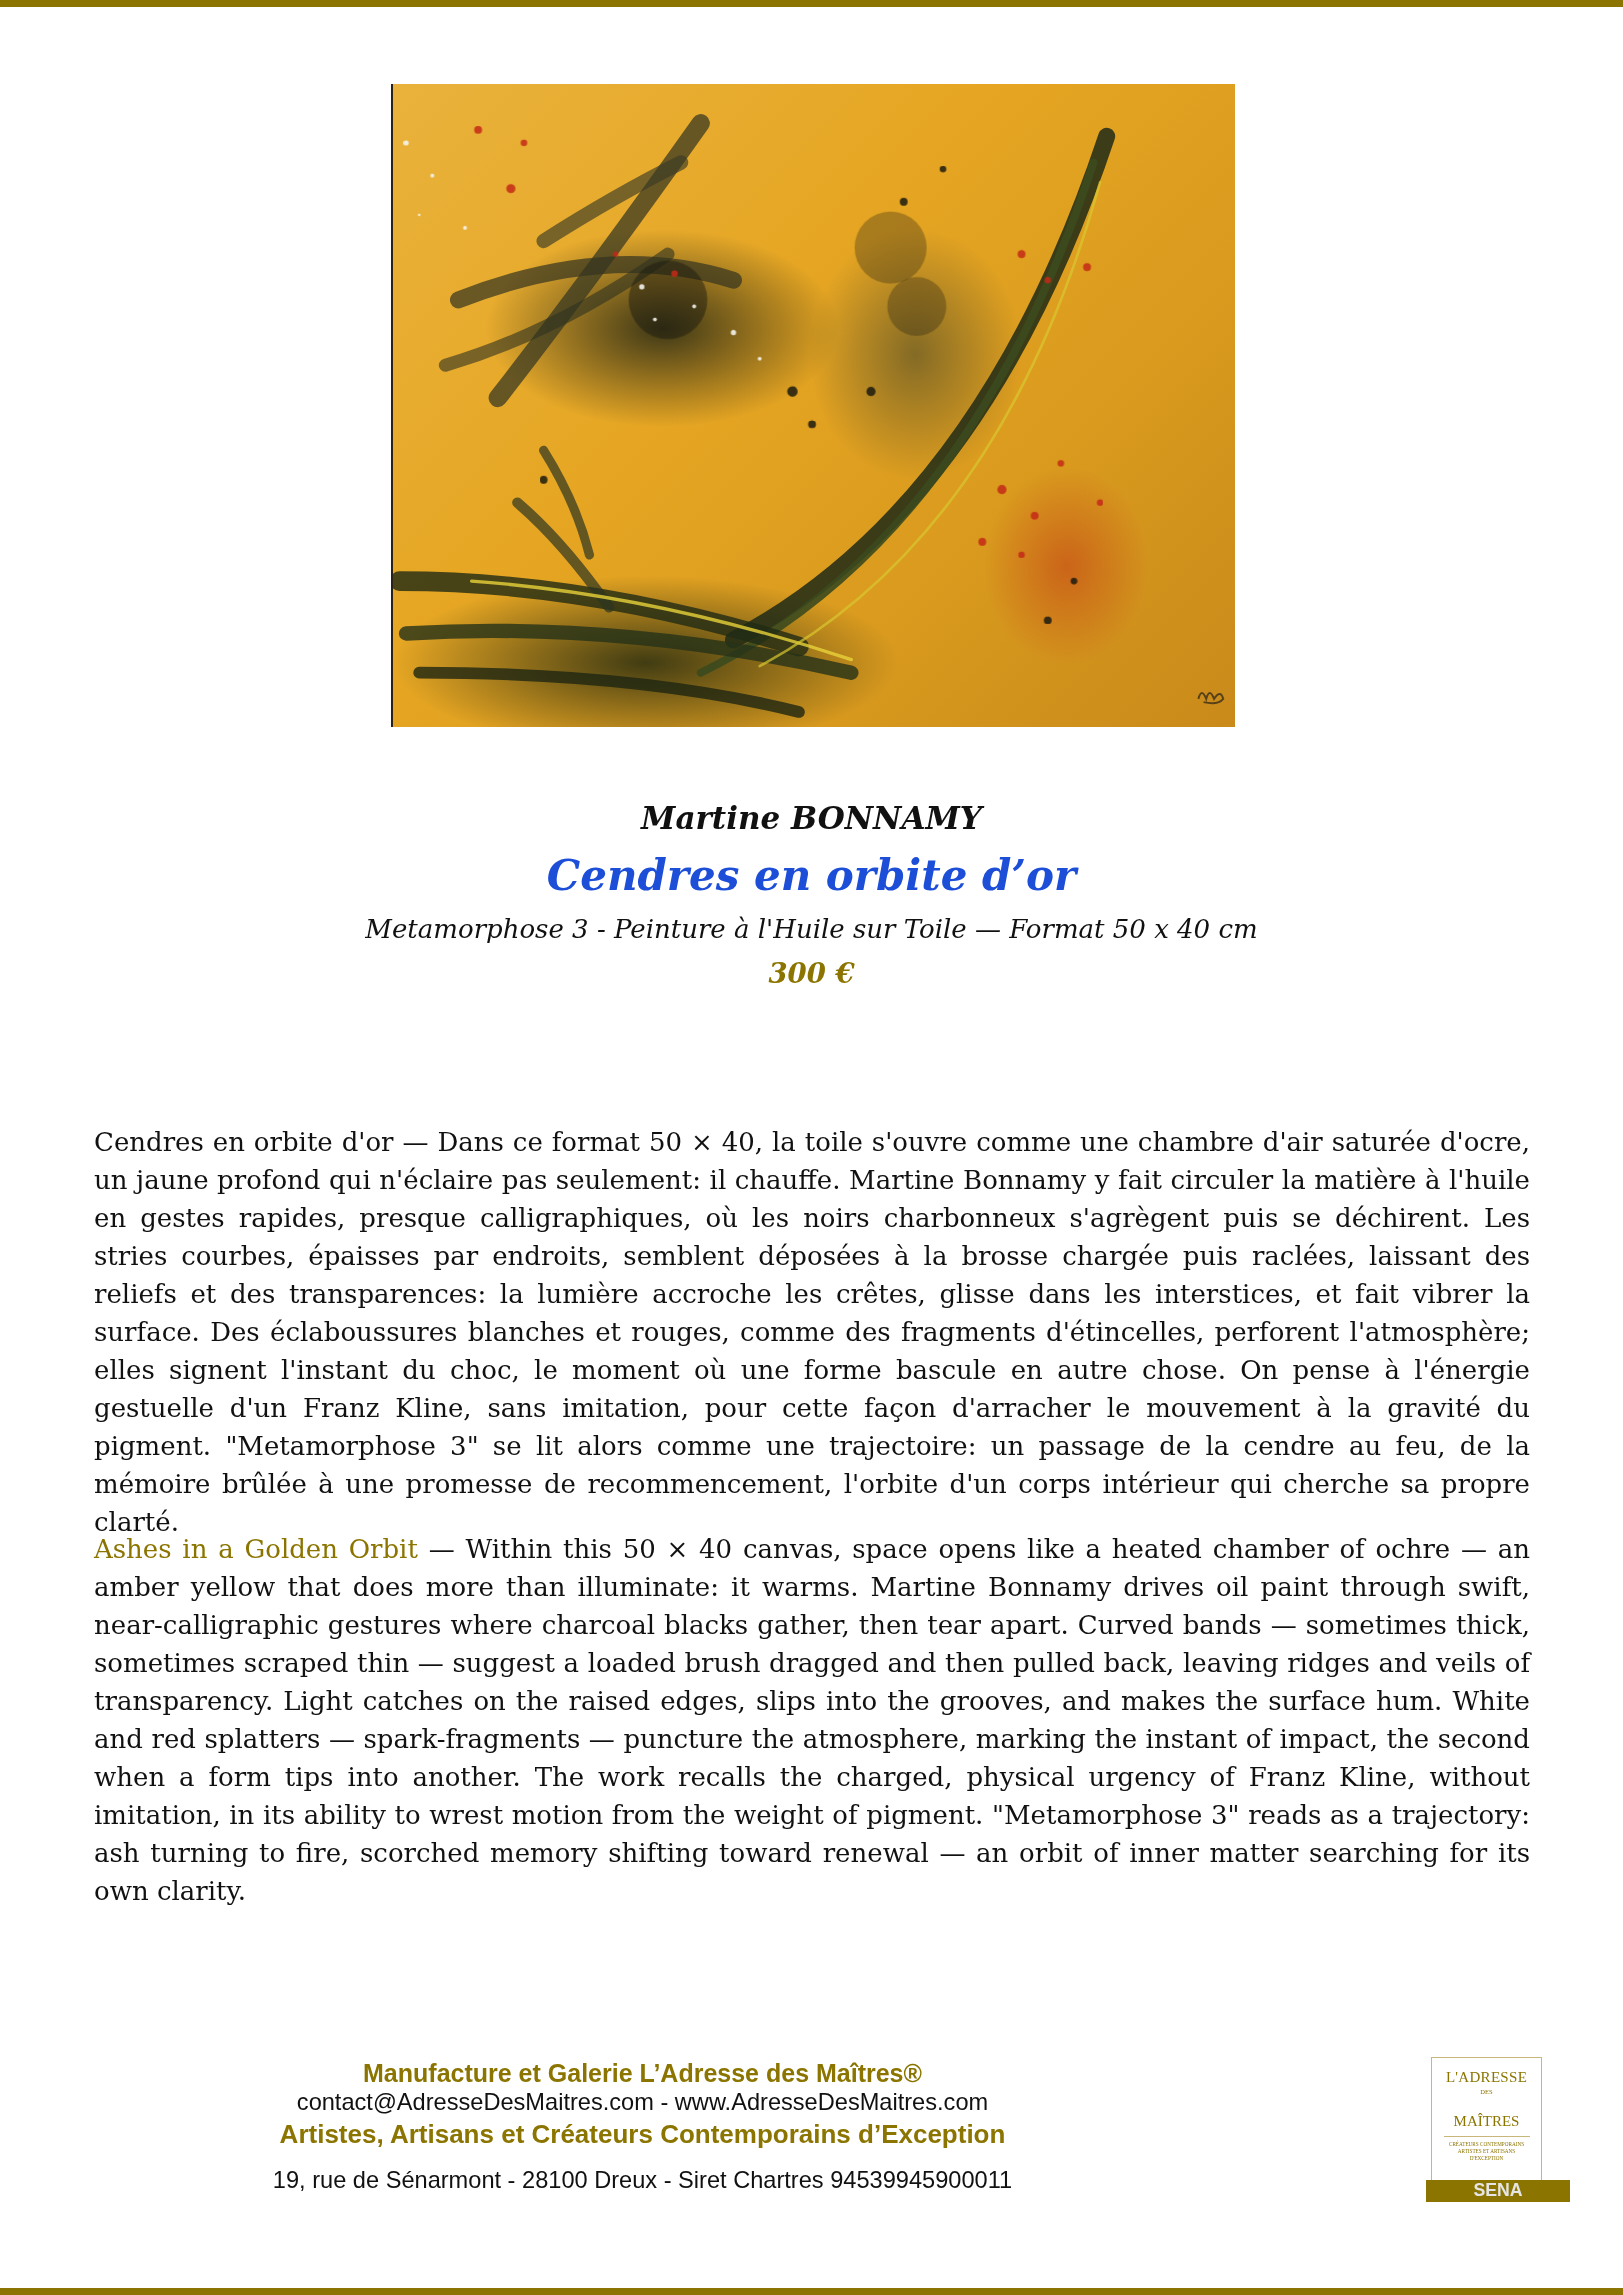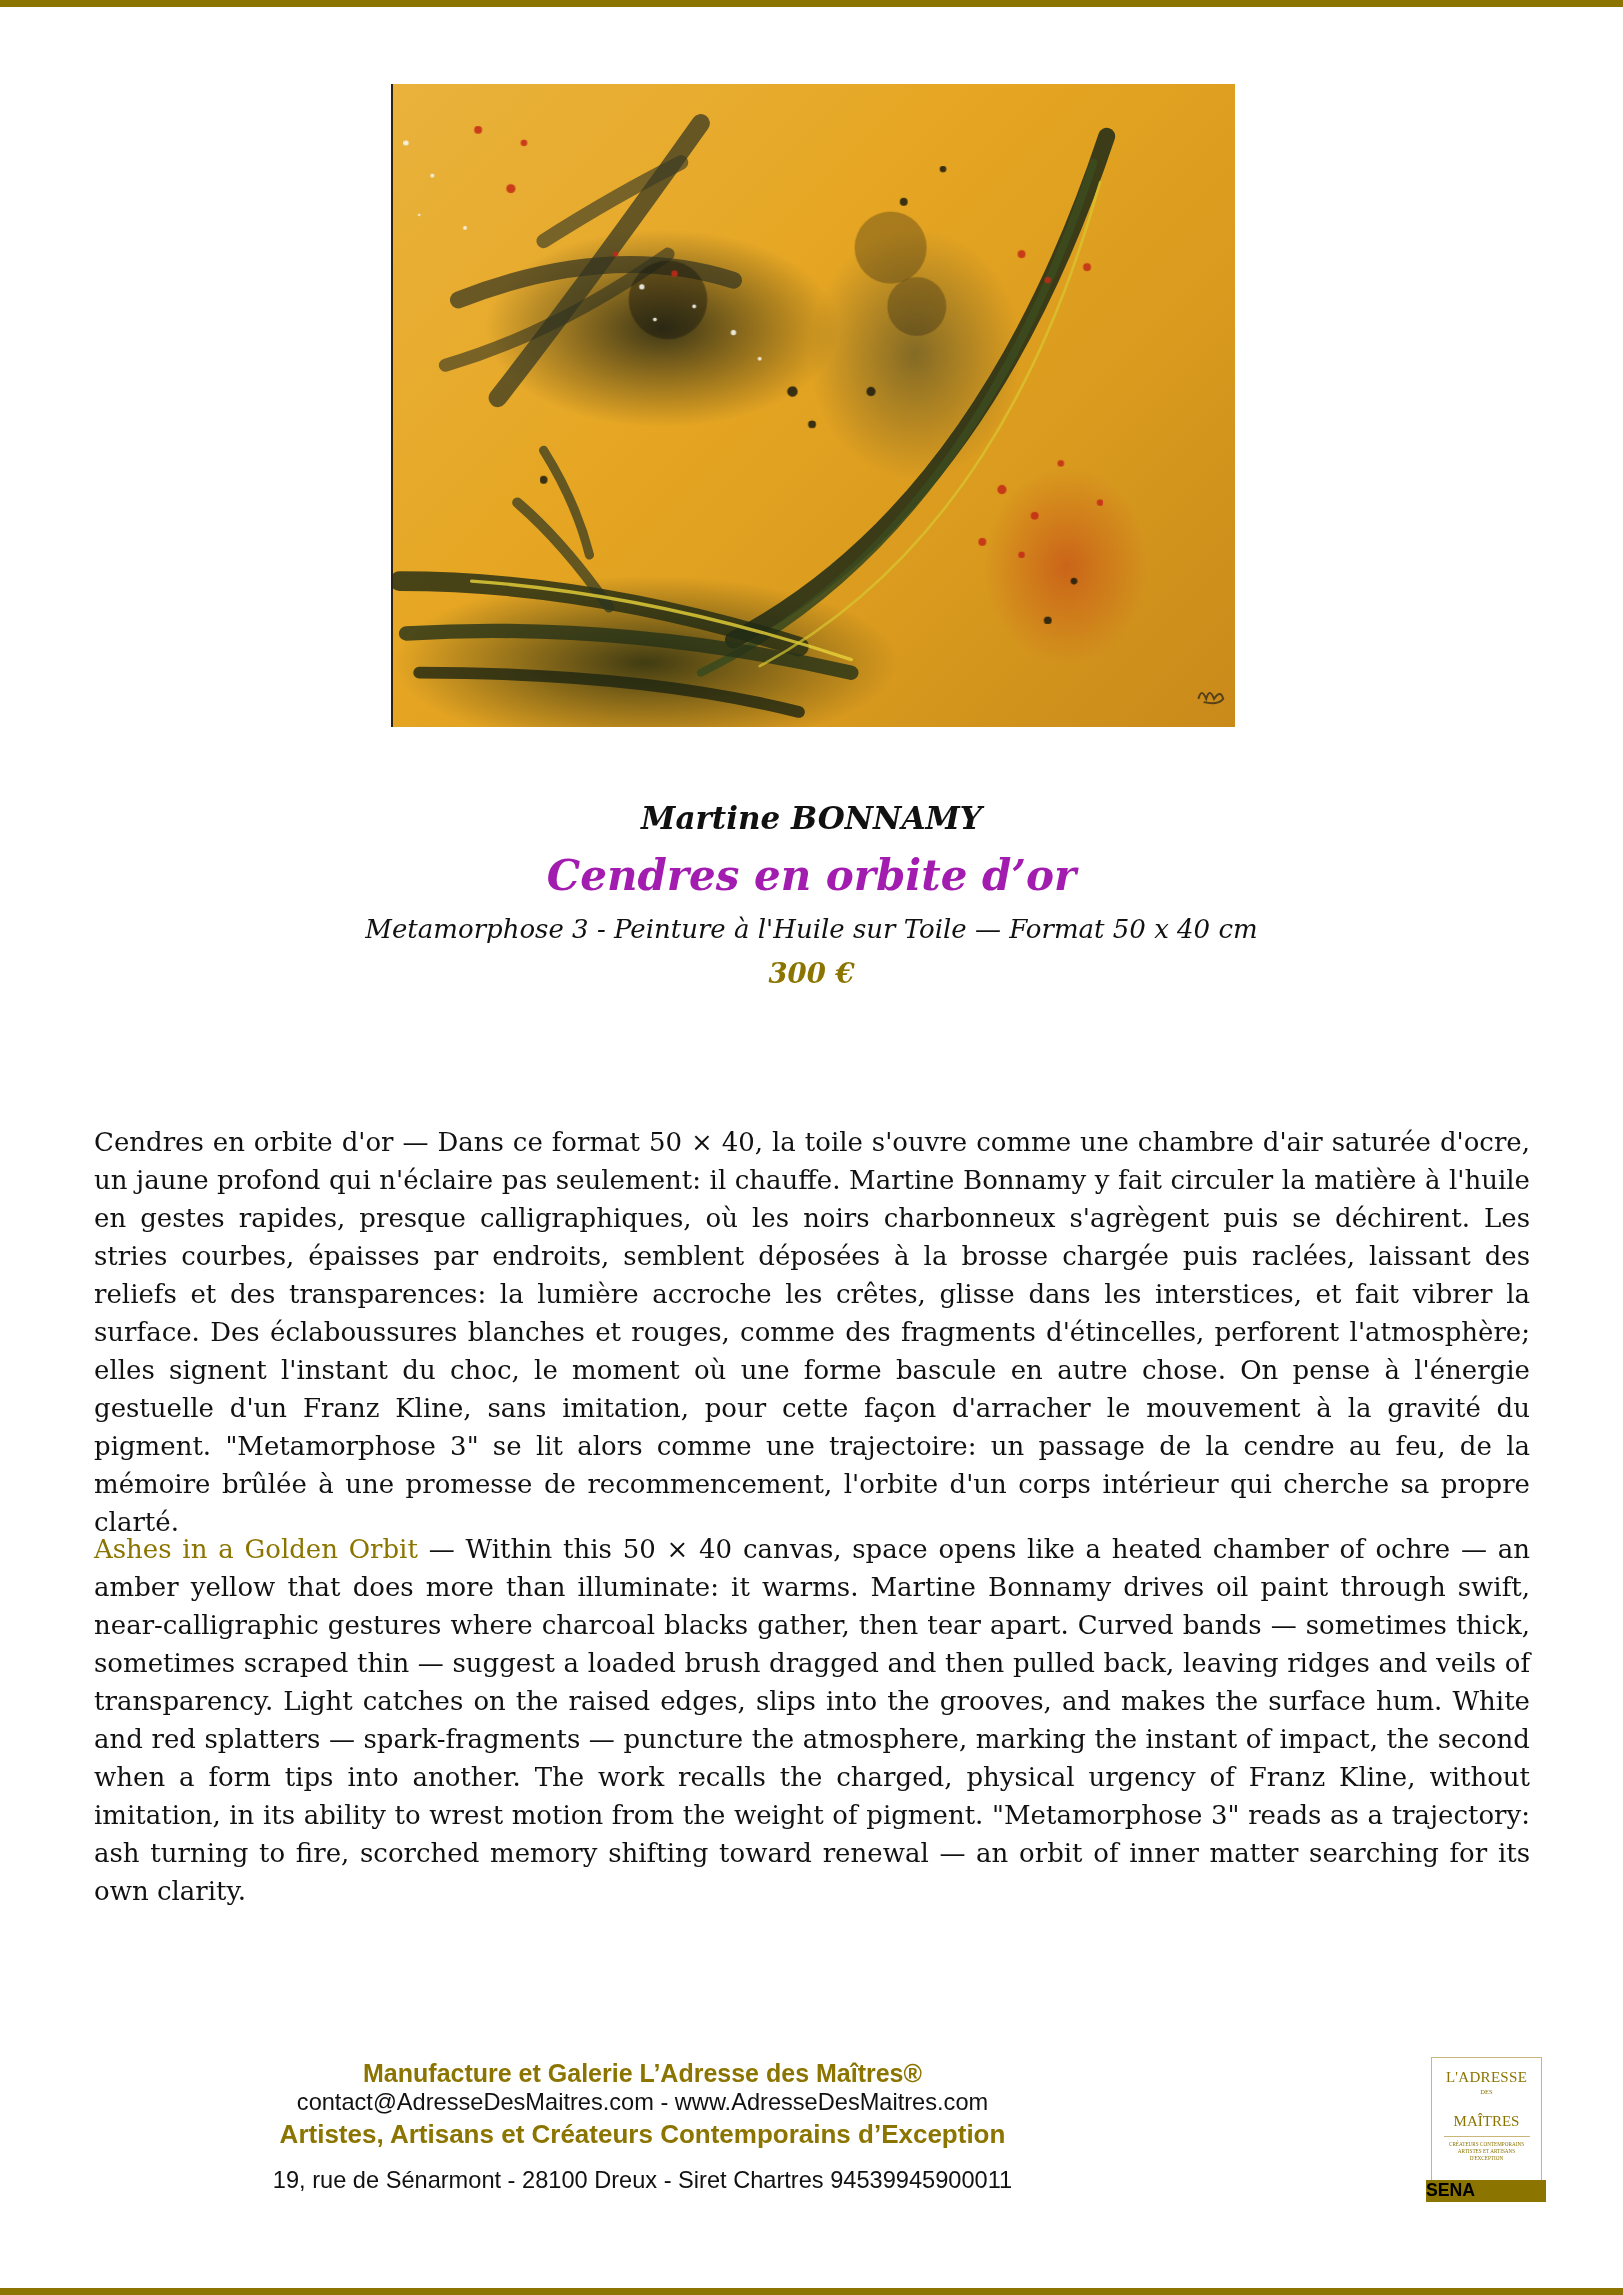--- a/index.html
+++ b/index.html
@@ -15,21 +15,21 @@
       radial-gradient(ellipse 30% 22% at 32% 38%, rgba(30,35,20,0.85), rgba(30,35,20,0) 70%),
       radial-gradient(ellipse 18% 28% at 62% 42%, rgba(70,70,40,0.6), rgba(70,70,40,0) 70%),
       radial-gradient(ellipse 40% 18% at 30% 90%, rgba(25,35,15,0.8), rgba(25,35,15,0) 75%),
       radial-gradient(ellipse 14% 22% at 80% 75%, rgba(190,40,20,0.45), rgba(190,40,20,0) 70%),
       linear-gradient(135deg, #e9b23c 0%, #e6a623 40%, #d99a1e 70%, #c98a1a 100%);
   }
   .painting svg { position: absolute; left: 0; top: 0; width: 100%; height: 100%; }
 
   .center { position: absolute; left: 0; width: 1623px; text-align: center; font-style: italic; }
   .artist { top: 800px; font-family: "DejaVu Serif", serif; font-weight: bold; font-size: 31px; color: #111; }
-  .title { top: 851px; font-family: "DejaVu Serif", serif; font-weight: bold; font-size: 42px; color: #a21caf; }
+  .title { top: 851px; font-family: "DejaVu Serif", serif; font-weight: bold; font-size: 42px; color: #1d4ed8; }
   .subtitle { top: 914px; font-family: "DejaVu Serif", serif; font-size: 26px; color: #111; }
   .price { top: 957px; font-family: "DejaVu Serif", serif; font-weight: bold; font-size: 27.5px; color: #8b7500; }
 
   .desc {
     position: absolute; left: 94px; width: 1436px;
     font-family: "DejaVu Serif", serif; font-size: 26px; line-height: 38px;
     color: #111; text-align: justify; margin: 0;
   }
   .desc-fr { top: 1123px; }
   .desc-en { top: 1530px; }
@@ -45,22 +45,22 @@
     position: absolute; left: 1431px; top: 2057px; width: 111px; height: 140px;
     border: 0.7px solid #c8b67a; box-sizing: border-box; text-align: center;
     font-family: "Liberation Serif", serif; color: #8b7500;
   }
   .logo .l1 { margin-top: 10.5px; font-size: 15px; letter-spacing: 0.3px; }
   .logo .l2 { font-size: 6.5px; margin-top: 2.6px; }
   .logo .l3 { font-size: 15px; margin-top: 18px; }
   .logo .rule { width: 86px; height: 0.7px; background: #c8b67a; margin: 5.9px auto 3.9px; }
   .logo .l4 { font-size: 5.2px; line-height: 7.2px; }
   .sena {
-    position: absolute; left: 1426px; top: 2180px; width: 120px; height: 21.6px;
-    background: #8b7500; color: #000000; text-align: left;
+    position: absolute; left: 1426px; top: 2180px; width: 144px; height: 21.6px;
+    background: #8b7500; color: #e5e5e5; text-align: center;
     font-family: "Liberation Sans", sans-serif; font-weight: bold; font-size: 17.7px; line-height: 21.6px;
   }
 </style>
 </head>
 <body>
 
 <div class="bar bar-top" style="background:#8b7500;"></div>
 
 <div class="painting" role="img" aria-label="Abstract oil painting on ochre-yellow canvas with charcoal black gestural strokes, curved bands and red and white splatters">
   <svg viewBox="0 0 1286 983" preserveAspectRatio="none">

